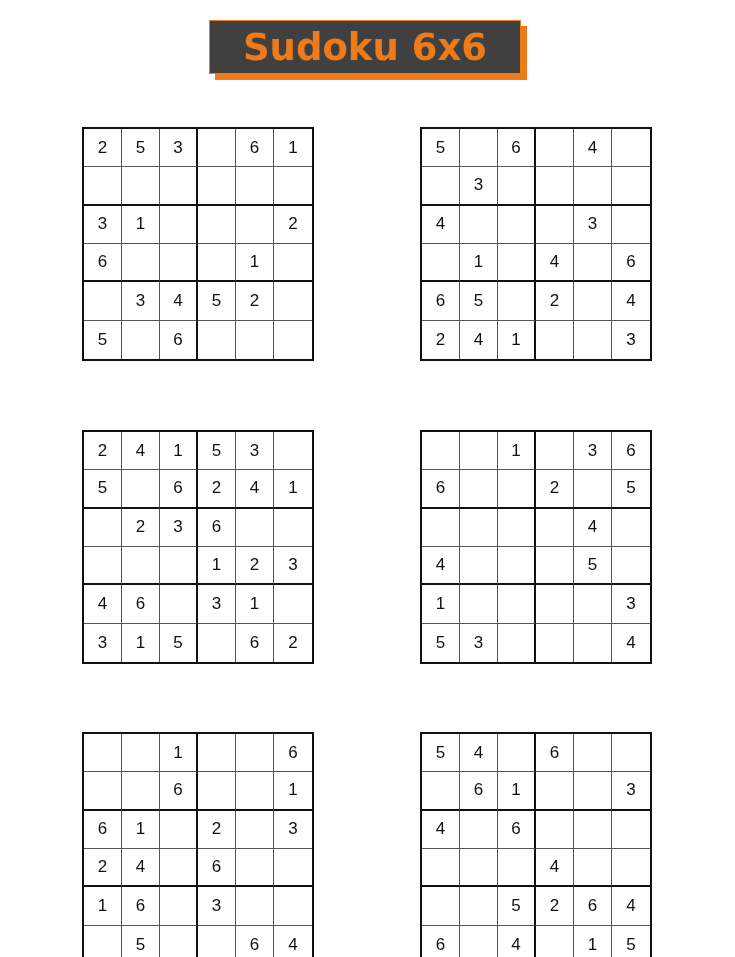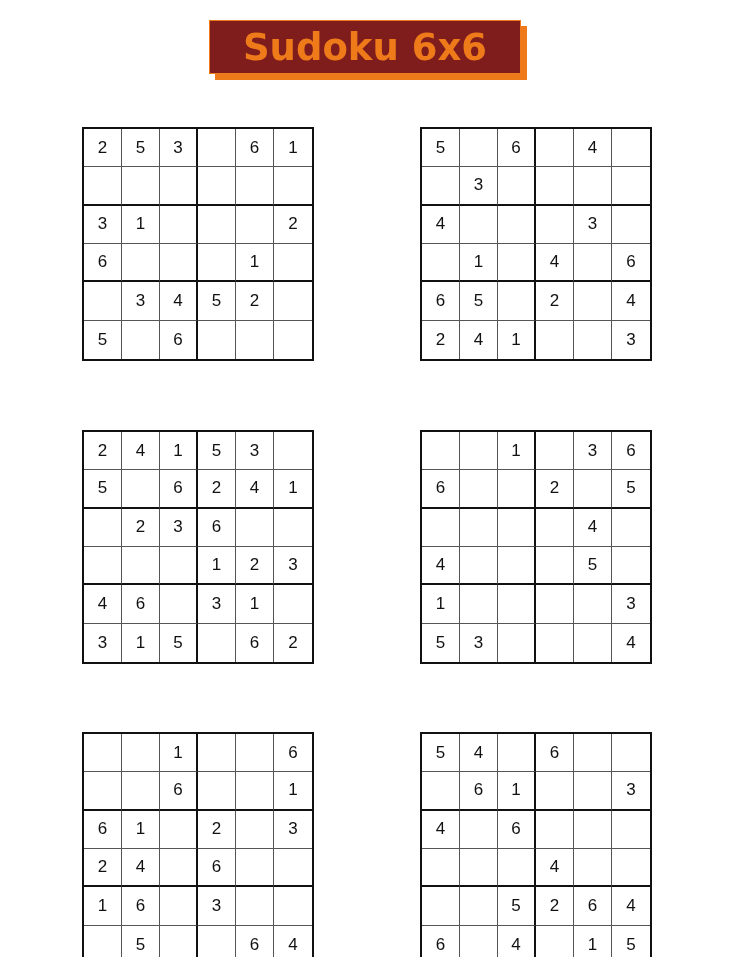--- a/index.html
+++ b/index.html
@@ -1,19 +1,19 @@
 <!DOCTYPE html>
 <html><head>
   <meta charset="utf-8">
   <style>
     html, body { margin: 0; padding: 0; background: #ffffff; }
     body { width: 735px; height: 957px; position: relative; overflow: hidden; font-family: "Liberation Sans", sans-serif; }
     .title-wrap { position: absolute; left: 209px; top: 20px; width: 312px; height: 54px; }
     .title-shadow { position: absolute; left: 6px; top: 6px; width: 312px; height: 54px; background: #ef7a1a; }
-    .title-box { position: absolute; left: 0; top: 0; width: 310px; height: 52px; background: #7f1d1d; border: 1px solid #ef7a1a; display: flex; align-items: center; justify-content: center; }
+    .title-box { position: absolute; left: 0; top: 0; width: 310px; height: 52px; background: #404040; border: 1px solid #ef7a1a; display: flex; align-items: center; justify-content: center; }
     .title-text { color: #ef7a1a; font-family: "DejaVu Sans", sans-serif; font-weight: bold; font-size: 37px; letter-spacing: 0px; }
     .grid { position: absolute; width: 232px; height: 234px; border: 2.5px solid #111; box-sizing: border-box; display: grid; grid-template-columns: repeat(6, 1fr); grid-template-rows: repeat(6, 1fr); background: #fff; }
     .cell { border-right: 1px solid #555; border-bottom: 1px solid #555; display: flex; align-items: center; justify-content: center; font-size: 17px; color: #111; font-family: "Liberation Sans", sans-serif; }
     .cell.c6 { border-right: none; }
     .cell.r6 { border-bottom: none; }
     .cell.c3 { border-right: 2.5px solid #111; }
     .cell.r2, .cell.r4 { border-bottom: 2.5px solid #111; }
   </style>
 </head>
 <body>

